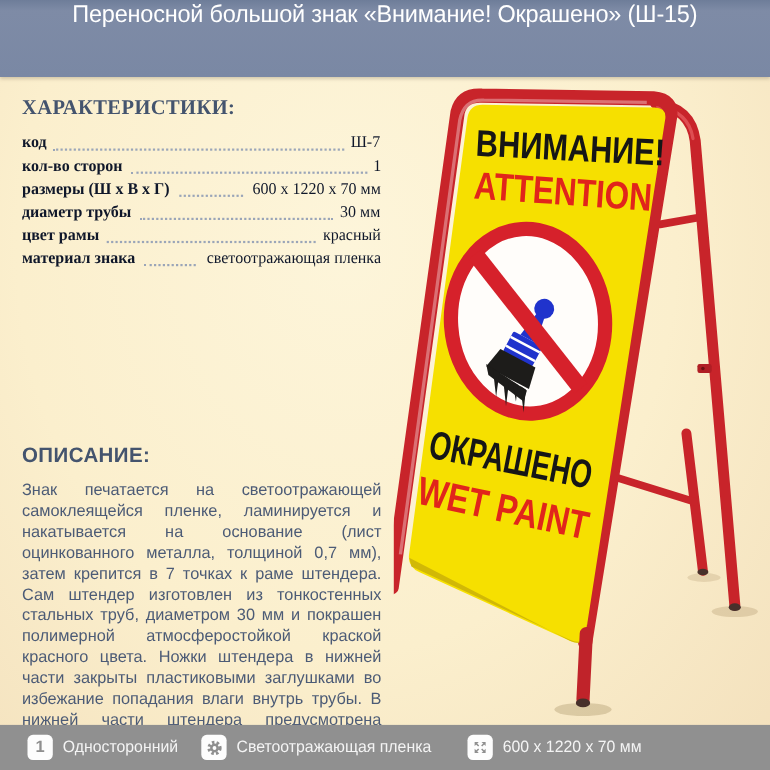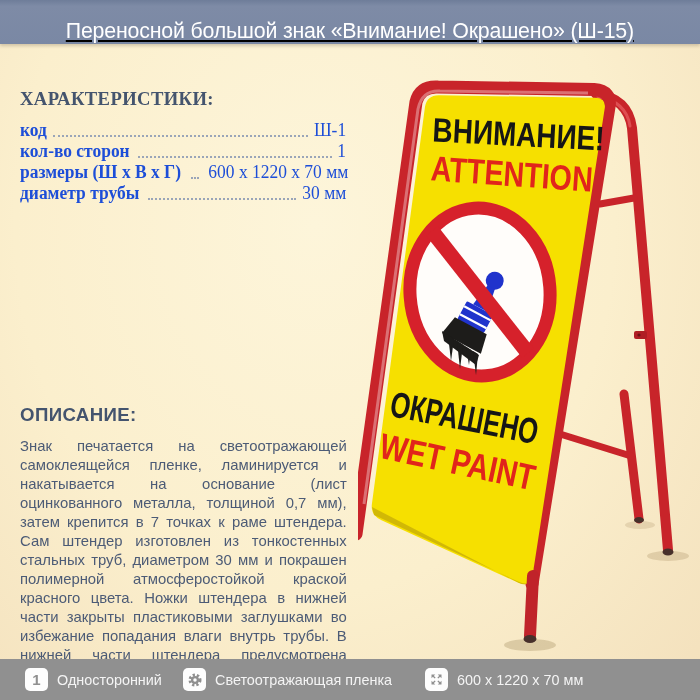--- a/index.html
+++ b/index.html
@@ -3,37 +3,36 @@
 <meta charset="utf-8">
 <style>
   html,body{margin:0;padding:0;}
   body{
     width:700px;height:700px;position:relative;overflow:hidden;
     font-family:"Liberation Sans","DejaVu Sans",sans-serif;
     background:radial-gradient(ellipse at 45% 32%, #fdf5da 0%, #fbefcd 55%, #f3e0bc 100%);
   }
   
   .topbar{
-    position:absolute;left:0;top:0;width:700px;height:44px;
+    position:absolute;left:0;top:0;width:700px;height:70px;
     background:linear-gradient(#6e7d99 0%, #7e8ba6 14%, #7a88a4 100%);
-    display:flex;align-items:flex-end;justify-content:center;
+    display:flex;align-items:flex-start;justify-content:center;
     box-shadow:0 2px 3px rgba(90,80,60,.25);
-    text-decoration:underline;
   }
   .topbar .title{
     color:#ffffff;font-size:22px;font-weight:normal;letter-spacing:-.2px;
     transform:scaleX(.97);white-space:nowrap;
   }
   
   .chars{position:absolute;left:20px;top:88px;width:326px;font-family:Liberation Serif, serif;}
   .section-h{
     color:#44546e;font-size:19px;font-weight:bold;letter-spacing:.4px;
     margin:0 0 10px 0;transform:scaleX(.98);transform-origin:left;
   }
-  .char-row{display:flex;line-height:21px;font-size:18px;color:#1d4ed8;}
+  .char-row{display:flex;line-height:21px;font-size:15px;color:#0f172a;}
   .char-row .lbl{font-weight:bold;white-space:nowrap;transform:scaleX(.97);transform-origin:left;}
   .char-row .dots{flex:1;border-bottom:2px dotted #9aa5b8;margin:0 5px;transform:translateY(-4px);min-width:8px;}
   .char-row .val{white-space:nowrap;transform:scaleX(.97);transform-origin:right;}
   .descr{position:absolute;left:20px;top:404px;width:330px;}
   .descr p{
     margin:9px 0 0 0;color:#4c5b76;font-size:15px;line-height:19px;
     text-align:justify;transform:scaleX(.99);transform-origin:left;
   }
   
   .footbar{
@@ -59,36 +58,46 @@
 <div class="topbar">
   <div class="title">Переносной большой знак «Внимание! Окрашено» (Ш-15)</div>
 </div>
 
 <div class="chars">
   <h2 class="section-h">ХАРАКТЕРИСТИКИ:</h2>
 
   <div class="char-row">
     <span class="lbl">код</span>
     <span class="dots"></span>
-    <span class="val">Ш-1</span>
+    <span class="val">Ш-7</span>
   </div>
   <div class="char-row">
     <span class="lbl">кол-во сторон</span>
     <span class="dots"></span>
     <span class="val">1</span>
   </div>
   <div class="char-row">
     <span class="lbl">размеры (Ш х В х Г)</span>
     <span class="dots"></span>
     <span class="val">600 х 1220 х 70 мм</span>
   </div>
   <div class="char-row">
     <span class="lbl">диаметр трубы</span>
     <span class="dots"></span>
     <span class="val">30 мм</span>
+  </div>
+  <div class="char-row">
+    <span class="lbl">цвет рамы</span>
+    <span class="dots"></span>
+    <span class="val">красный</span>
+  </div>
+  <div class="char-row">
+    <span class="lbl">материал знака</span>
+    <span class="dots"></span>
+    <span class="val">светоотражающая пленка</span>
   </div>
 </div>
 
 <div class="descr">
   <h2 class="section-h">ОПИСАНИЕ:</h2>
   <p>Знак печатается на светоотражающей самоклеящейся пленке, ламинируется и накатывается на основание (лист оцинкованного металла, толщиной 0,7 мм), затем крепится в 7 точках к раме штендера. Сам штендер изготовлен из тонкостенных стальных труб, диаметром 30 мм и покрашен полимерной атмосферостойкой краской красного цвета. Ножки штендера в нижней части закрыты пластиковыми заглушками во избежание попадания влаги внутрь трубы. В нижней части штендера предусмотрена специальная петля для крепления защитных тросов и цепей</p>
 </div>
 
 <div class="sign-wrap">
 <svg viewBox="0 0 342 606" width="342" height="606">

